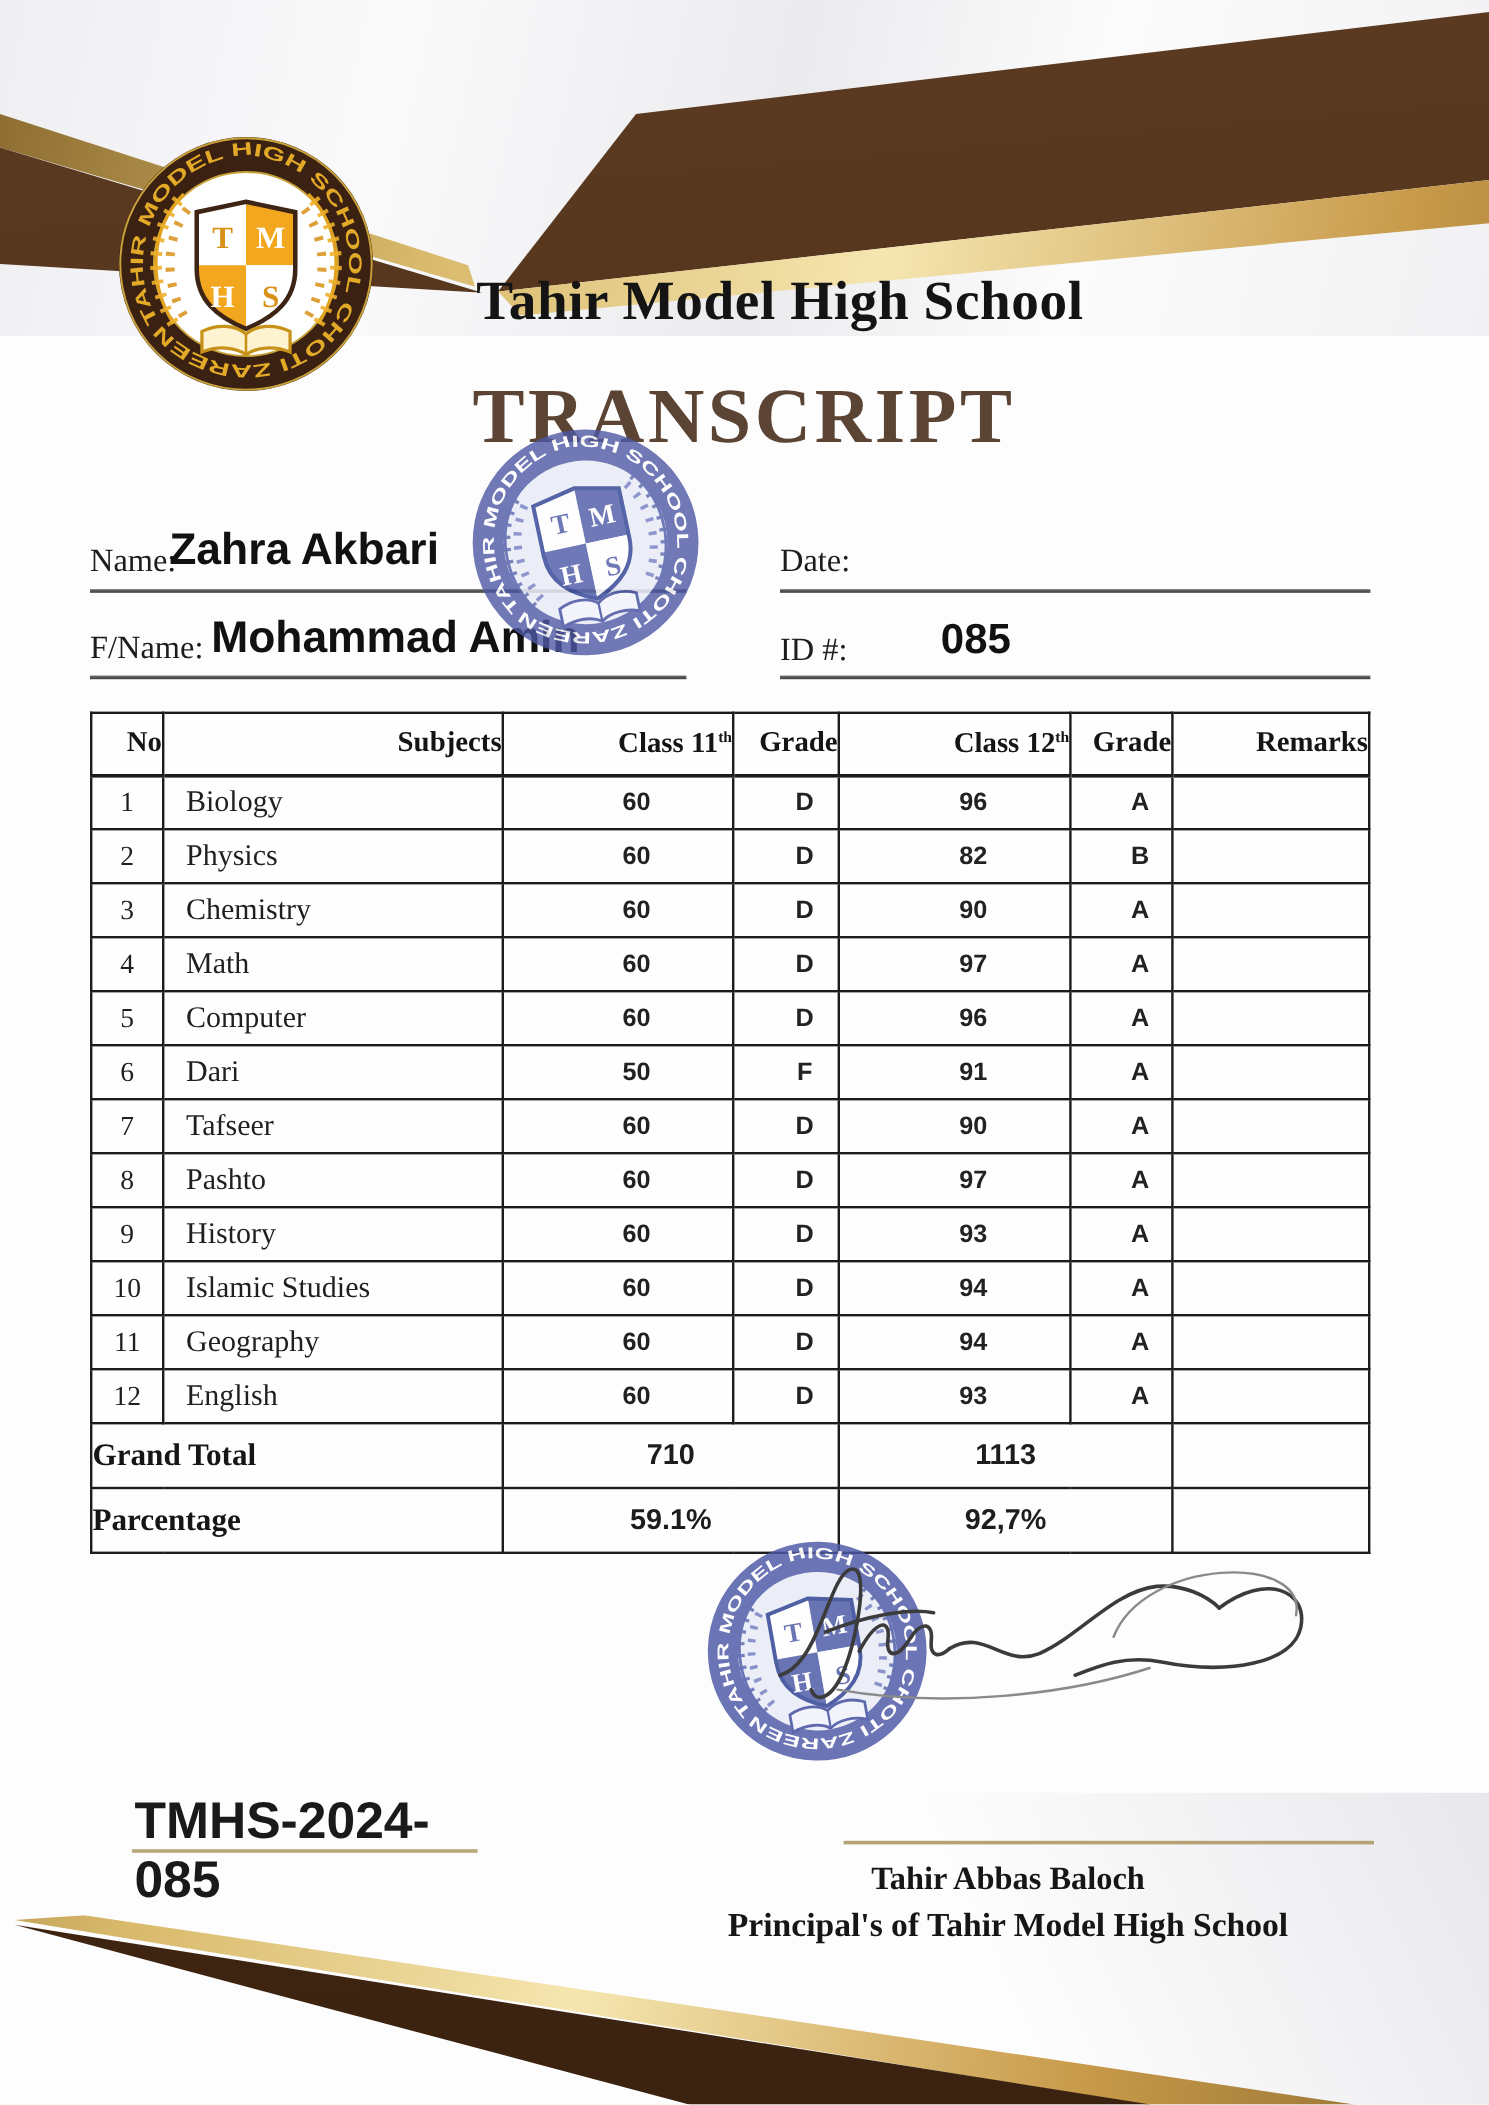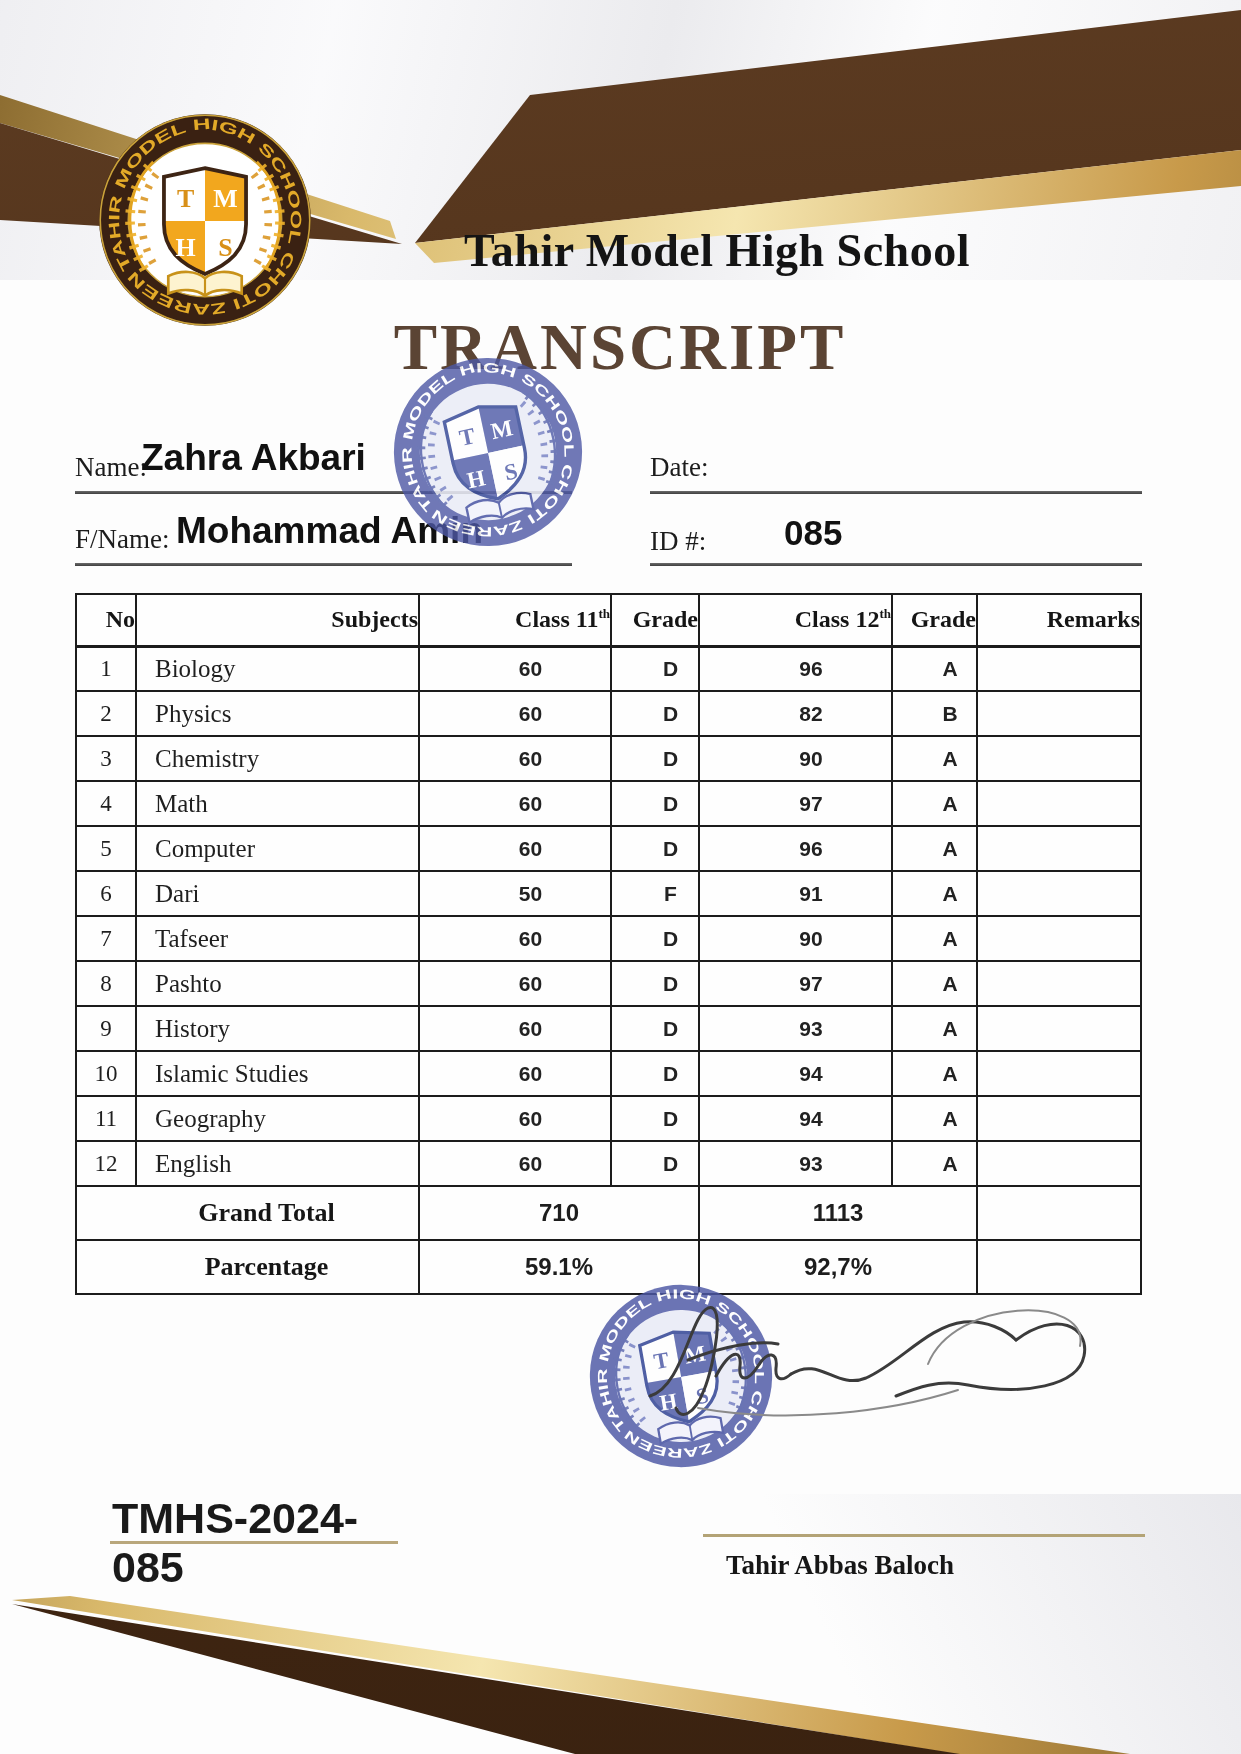--- a/index.html
+++ b/index.html
@@ -21,21 +21,21 @@
   .gold-fill  { background:linear-gradient(100deg,#8a6a2f 0%,#d9b96b 25%,#f5e6b0 50%,#c89a4a 78%,#8a6a2f 100%); }
   .band-right-brown { clip-path:polygon(530px 95px, 1241px 10px, 1241px 150px, 415px 243px); }
   .band-right-gold  { clip-path:polygon(415px 243px, 1241px 150px, 1241px 186px, 434px 263px); }
   .band-left-gold   { clip-path:polygon(0px 95px, 0px 123px, 396px 239px, 390px 221px); }
   .band-left-brown  { clip-path:polygon(0px 123px, 0px 220px, 402px 244px); }
   .ribbon-gold  { clip-path:polygon(12px 1600px, 70px 1596px, 1130px 1754px, 955px 1754px); }
   .ribbon-brown { clip-path:polygon(12px 1604px, 960px 1754px, 575px 1754px); }
 
   
   .logo-badge { left:97px; top:112px; width:216px; height:216px; z-index:3; }
-  .school-title { left:330px; top:224px; width:640px; text-align:right; z-index:2;
+  .school-title { left:330px; top:224px; width:640px; text-align:center; z-index:2;
     font-weight:bold; font-size:46px; color:#141414; letter-spacing:.5px; }
   .doc-title { left:310px; top:310px; width:620px; text-align:center; z-index:2;
     font-weight:bold; font-size:65px; color:#5b4434; letter-spacing:3px; }
 
   
   .field-label { font-size:27px; color:#1c1c1c; z-index:2; }
   .field-value { font-weight:bold; color:#111; z-index:2; }
   .field-line { height:3px; background:linear-gradient(to bottom,#6b6b6b,#3f3f3f); z-index:2; }
 
   
@@ -49,21 +49,21 @@
   table.marks { border-collapse:collapse; table-layout:fixed; width:1065px; background:rgba(255,255,255,.65); }
   table.marks td, table.marks th { border:2px solid #1c1c1c; overflow:hidden; }
   table.marks tr.head-row { height:52px; }
   table.marks tr.head-row th { font-family:"Liberation Serif",serif; font-weight:bold; font-size:24px; color:#151515; border-bottom:3px solid #1c1c1c;text-align:right; }
   table.marks tr.head-row th sup { font-size:13px; }
   table.marks tr.data-row { height:45px; }
   .c-no  { text-align:center; font-size:23px; color:#1f1f1f; }
   .c-sub { text-align:left; padding-left:18px; font-size:25px; color:#1f1f1f; }
   .c-mark, .c-grade { text-align:center; font-family:"Liberation Sans",sans-serif; font-weight:bold; font-size:21px; color:#222;padding-left:31px; }
   tr.total-row { height:54px; }
-  .t-label { text-align:center; font-weight:bold; font-size:26px; color:#161616;padding-left:38px; }
+  .t-label { text-align:left; font-weight:bold; font-size:26px; color:#161616; }
   .t-val   { text-align:center; font-family:"Liberation Sans",sans-serif; font-weight:bold; font-size:24px; color:#1d1d1d;margin-left:44px; }
 
   
   .reg-value { left:112px; top:1494px; width:290px; font-weight:bold; font-size:43px; color:#1a1a1a; z-index:2; }
   .reg-line  { left:110px; top:1541px; width:288px; height:3px; background:#b9a77c; z-index:2; }
   .reg-label { left:110px; top:1552px; width:288px; text-align:center; font-size:27px; color:#1c1c1c; z-index:2; }
   .principal-name  { left:665px; top:1550px; width:350px; text-align:center; font-weight:bold; font-size:27px; color:#161616; z-index:3; }
   .principal-title { left:600px; top:1589px; width:480px; text-align:center; font-weight:bold; font-size:28px; color:#161616; z-index:3; }
 </style>
 </head>
@@ -349,14 +349,15 @@
       </g>
       <g fill="none" stroke="#8a8a8a" stroke-width="2" stroke-linecap="round">
         <path d="M300 96 C326 30 462 26 452 78"></path>
         <path d="M70 140 C160 156 262 144 330 122"></path>
       </g>
     </svg>
   </div>
 
   <div class="abs sig-line"></div>
   <div class="abs principal-name serif">Tahir Abbas Baloch</div>
+  <div class="abs principal-title serif">Principal's of Tahir Model High School</div>
 
 </div>
 
 </body></html>

